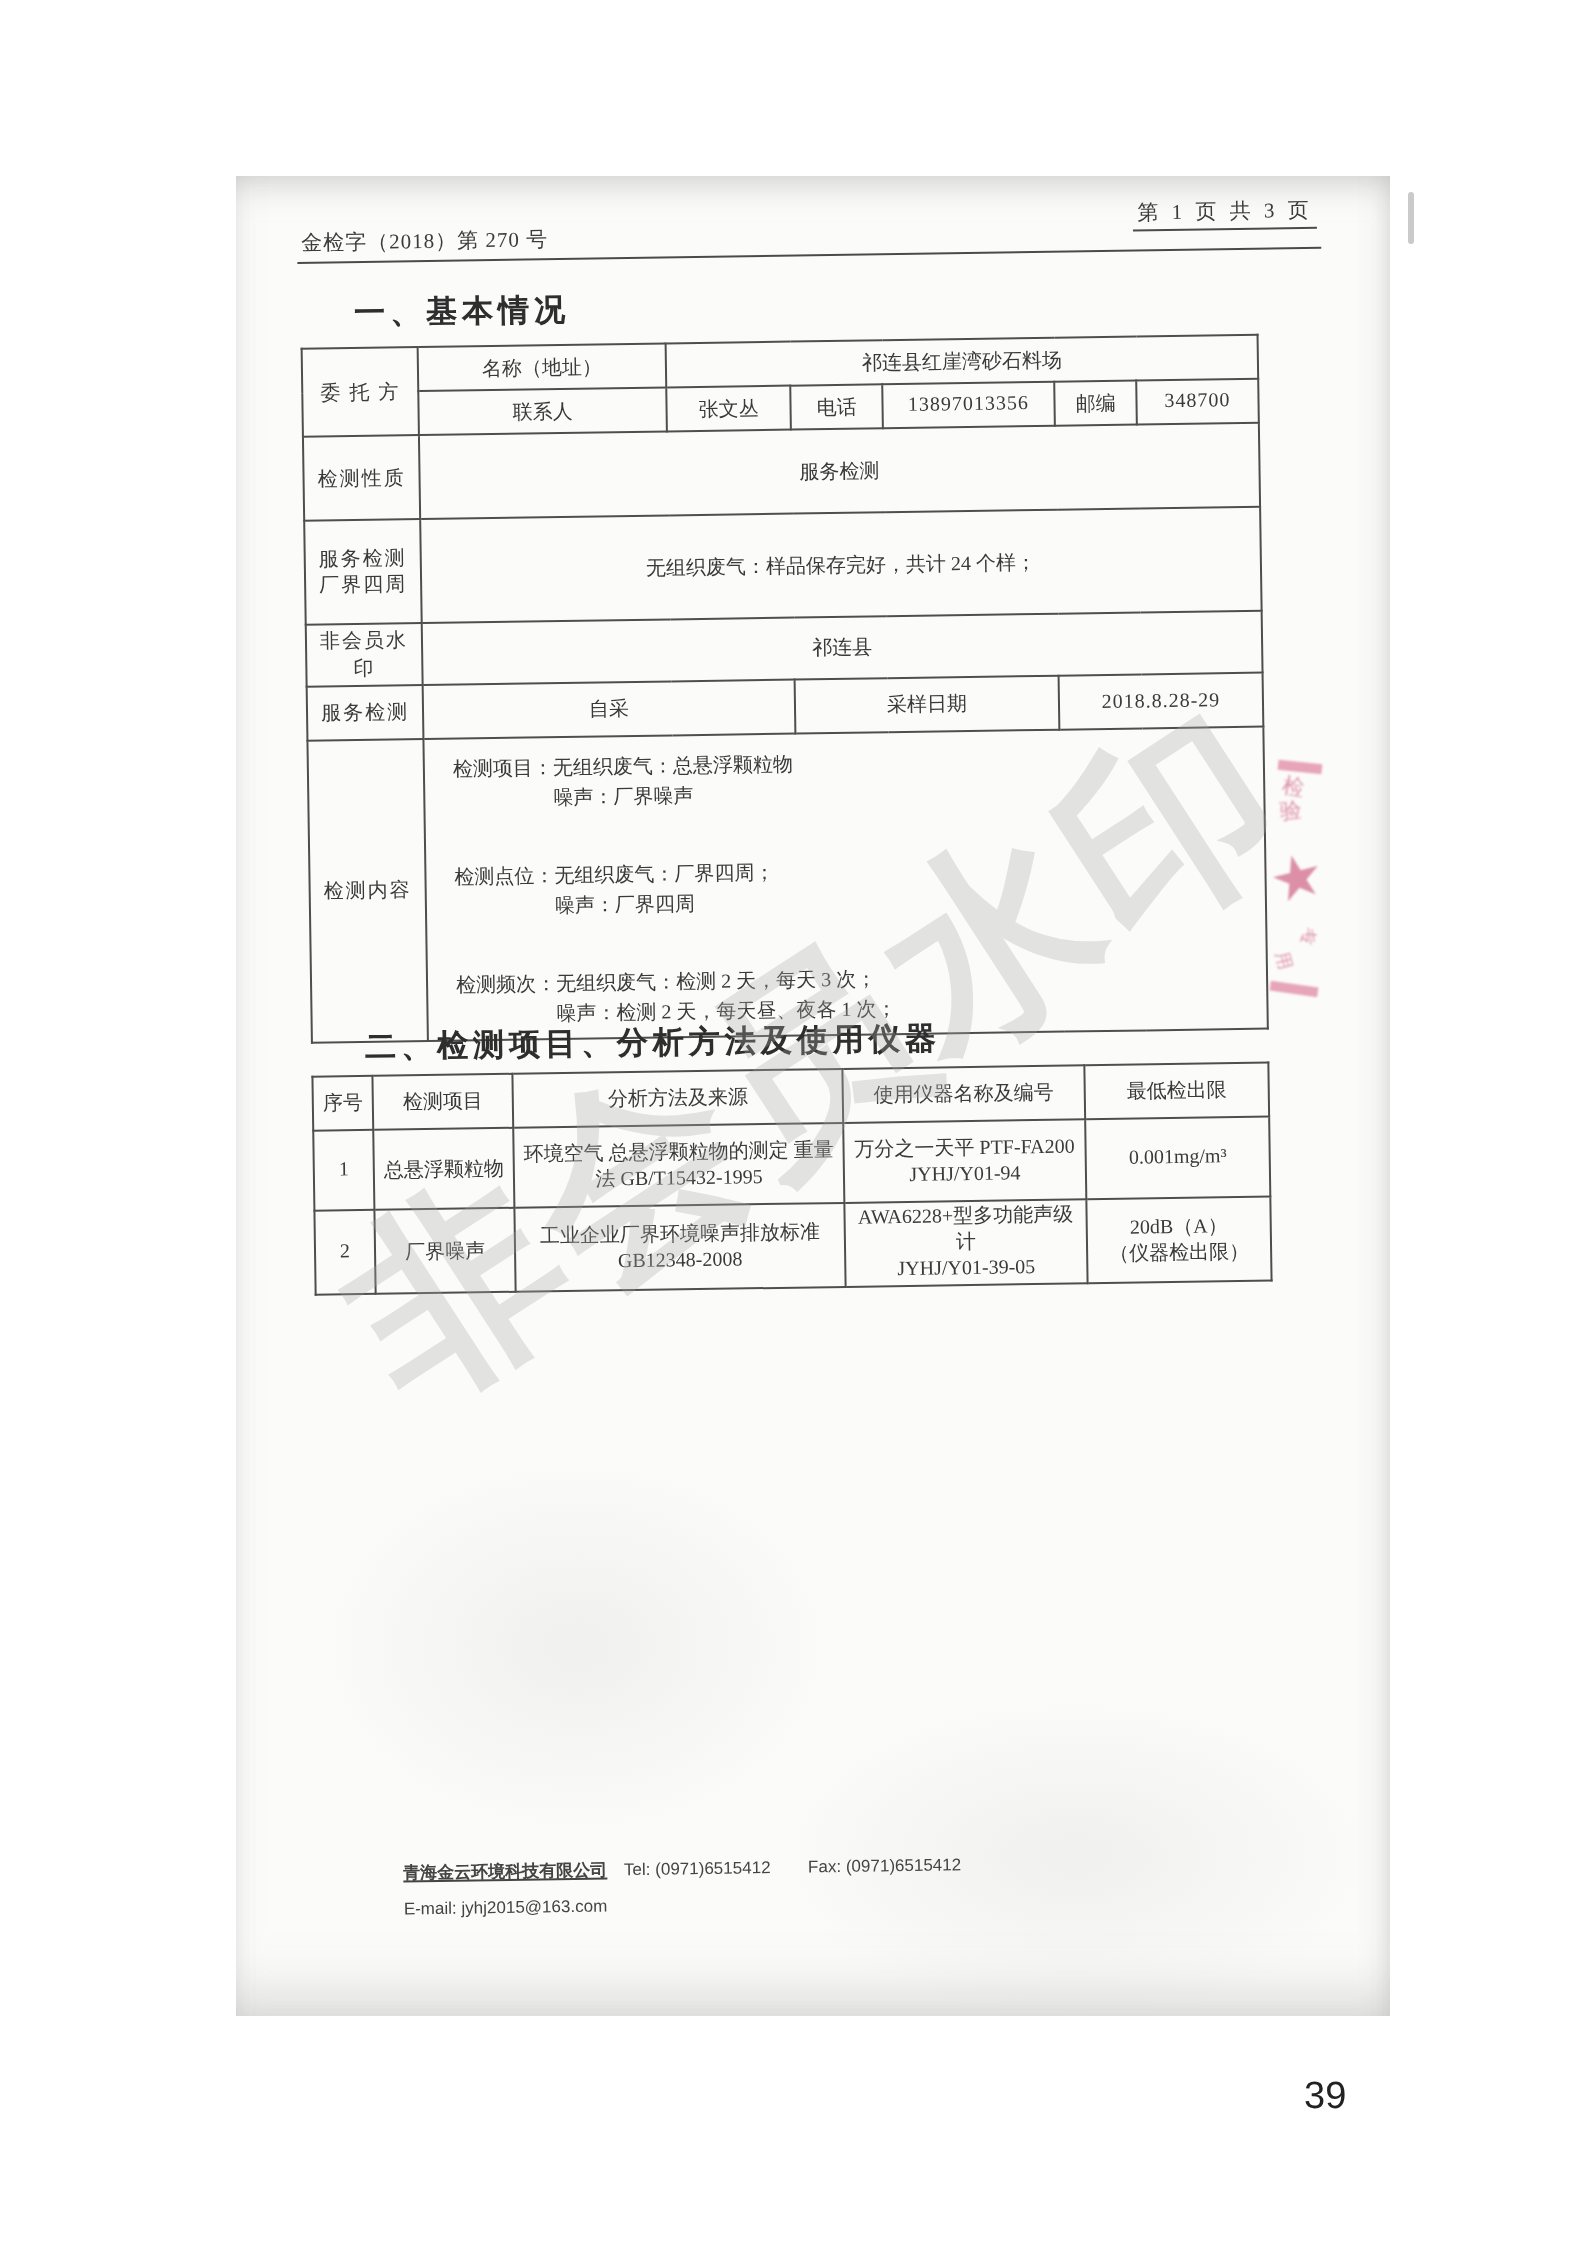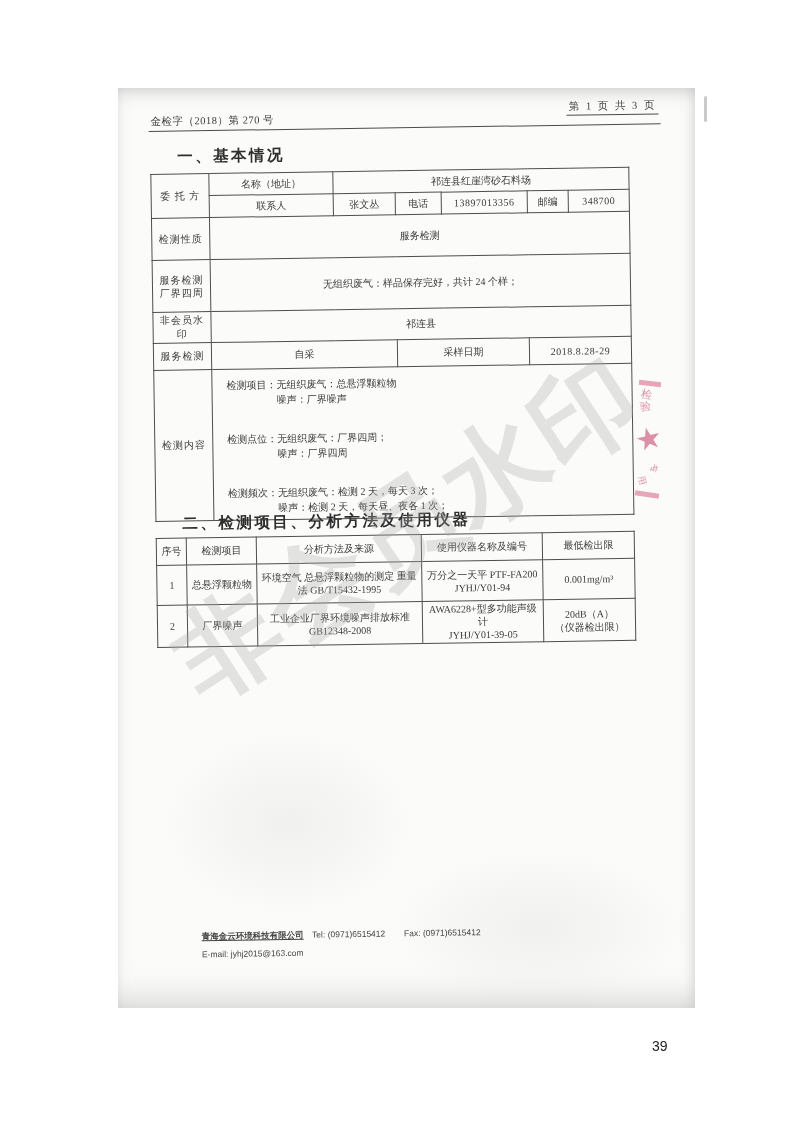--- a/index.html
+++ b/index.html
@@ -68,21 +68,21 @@
   .bar-top { left: 6px; top: 0; width: 22px; height: 5px; transform: rotate(6deg); }
   .bar-bottom { left: 2px; top: 111px; width: 24px; height: 5px; transform: rotate(8deg); }
   .stamp-glyph { position: absolute; color: #dd8aa4; font-size: 11px; line-height: 11px; }
   .g1 { left: 8px; top: 8px; transform: rotate(10deg); }
   .g2 { left: 7px; top: 20px; transform: rotate(-6deg); }
   .stamp-star { position: absolute; left: 2px; top: 40px; font-size: 30px; color: #d9849e; transform: rotate(-14deg); }
   .g3 { left: 16px; top: 82px; transform: rotate(80deg); font-size: 9px; }
   .g4 { left: 4px; top: 94px; transform: rotate(75deg); font-size: 9px; }
 
   
-  .pdf-page-number { position: absolute; left: 652px; top: 1038px; font-size: 14px; color: #222;
+  .pdf-page-number { position: absolute; left: 652px; top: 1038px; font-size: 19px; color: #222;
     font-family: "Liberation Sans", "DejaVu Sans", sans-serif; }
 </style>
 </head>
 <body>
 
 <div class="canvas">
 
   <div class="scan-page">
     <div class="scan-smudge smudge1"></div>
     <div class="scan-smudge smudge2"></div>

